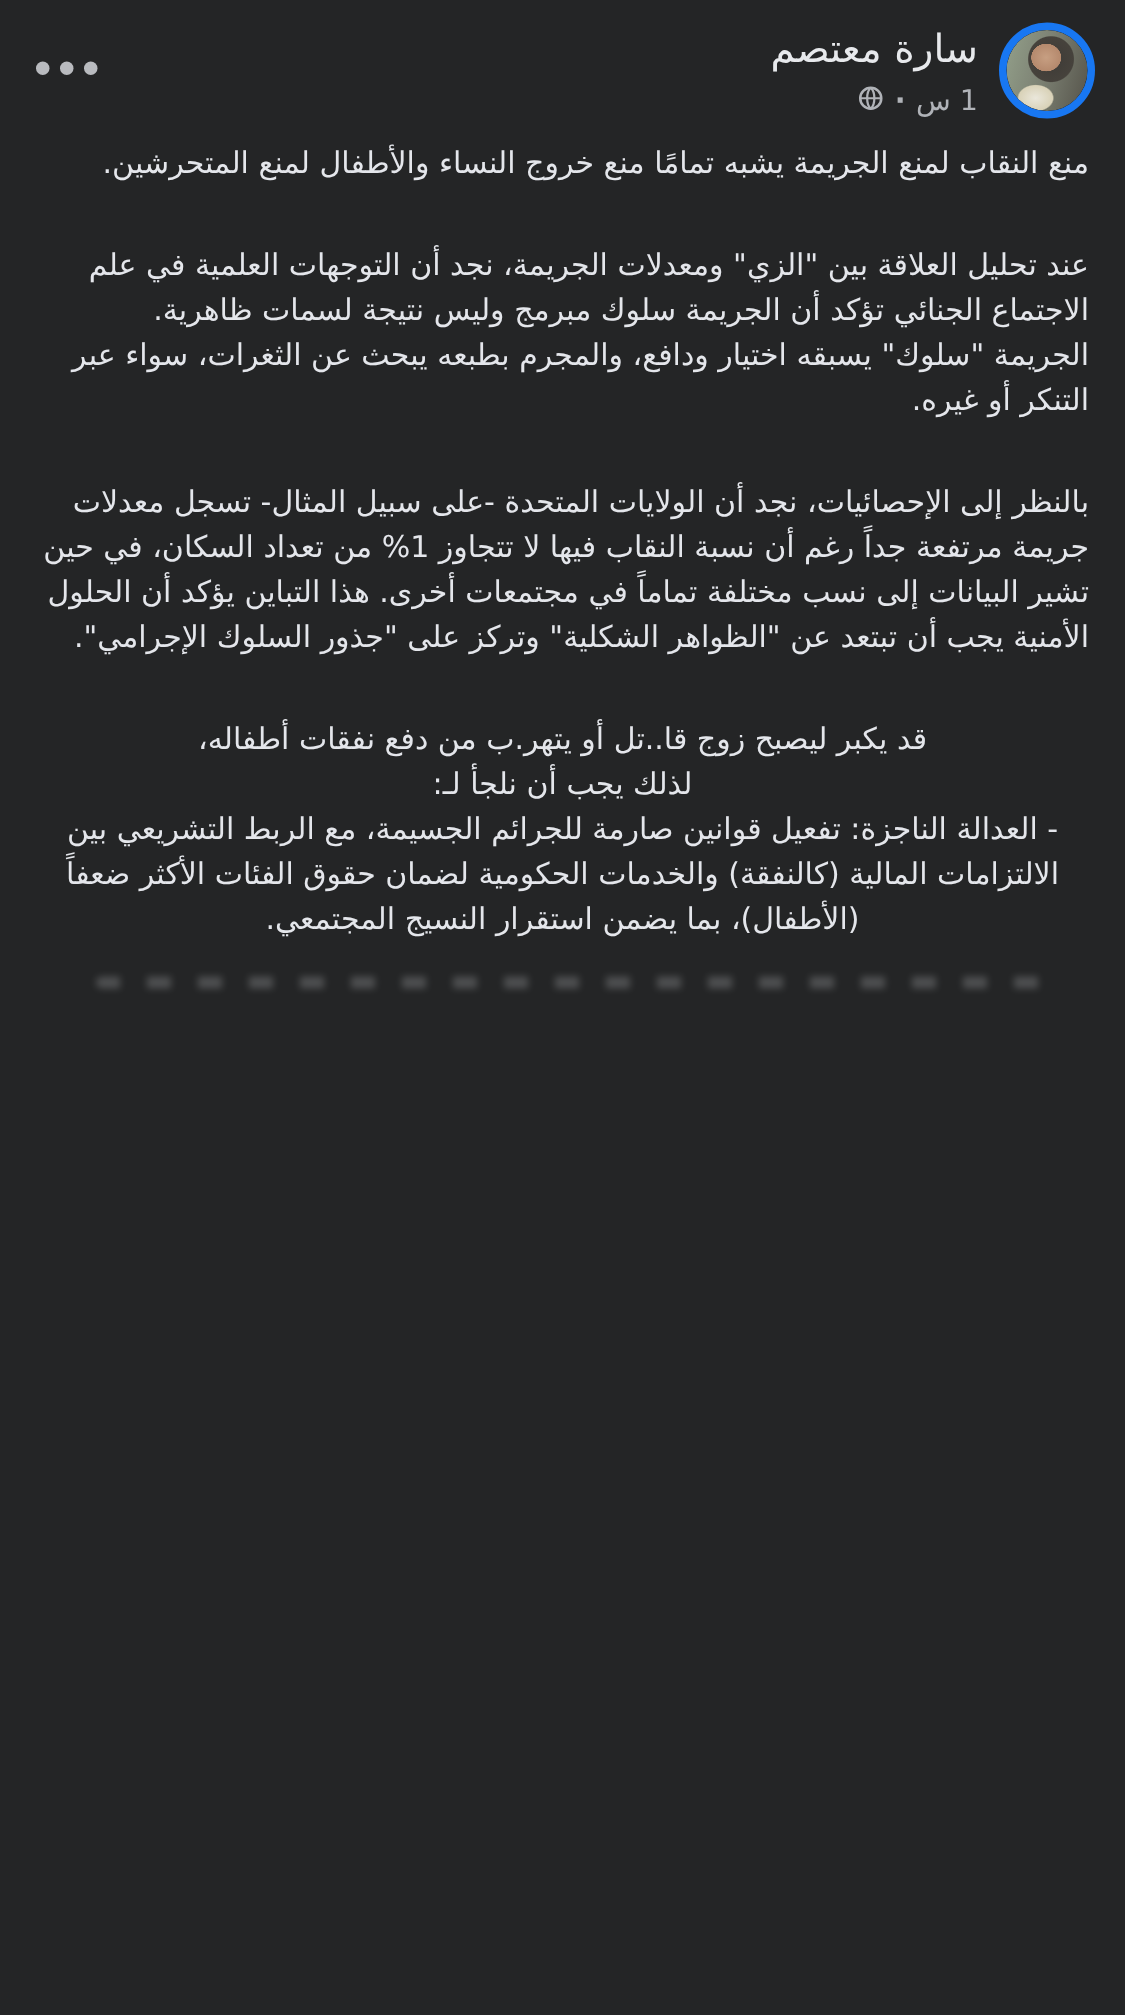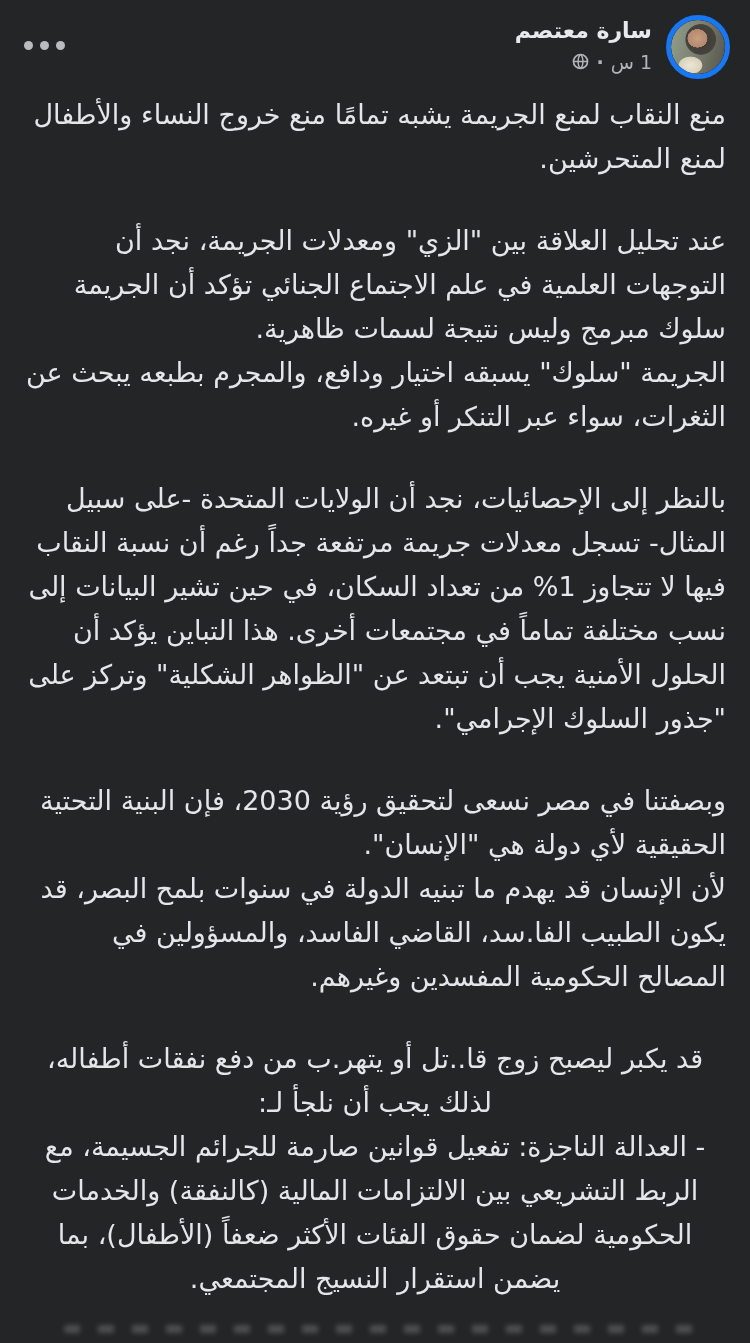--- a/index.html
+++ b/index.html
@@ -36,22 +36,22 @@
     width: 100%; height: 100%;
     border-radius: 50%;
     background:
       radial-gradient(ellipse 26% 24% at 49% 34%, #c79f82 0%, #b5896d 70%, rgba(0,0,0,0) 72%),
       radial-gradient(ellipse 46% 46% at 55% 36%, #3d3a36 0%, #46423c 60%, rgba(0,0,0,0) 63%),
       radial-gradient(ellipse 38% 28% at 36% 84%, #eae7db 0%, #d9d2b8 55%, rgba(0,0,0,0) 60%),
       linear-gradient(105deg, #93a08a 0%, #7d8274 45%, #55534a 100%);
   }
   .header-text { padding-top: 2px; }
   .profile-name {
-    font-size: 22px;
-    font-weight: 700;
+    font-size: 26px;
+    font-weight: 400;
     color: #e7e9ec;
     line-height: 1.25;
     cursor: pointer;
   }
   .meta-row {
     direction: rtl;
     display: flex;
     align-items: center;
     gap: 7px;
     margin-top: 5px;
@@ -76,22 +76,22 @@
     width: 9px; height: 9px;
     border-radius: 50%;
     background: #b9bbbf;
   }
 
   
   .post-body {
     direction: rtl;
     text-align: right;
     padding: 8px 24px 0 24px;
-    font-size: 27px;
-    line-height: 44px;
+    font-size: 20px;
+    line-height: 30px;
     color: #e4e6eb;
   }
   .post-body p {
     white-space: pre-line;
     margin: 0 0 38px 0;
   }
   .post-body p:last-of-type { margin-bottom: 0; text-align: center; }
 
   
   .clipped-line {
@@ -138,21 +138,19 @@
       <span class="d"></span>
     </button>
 
   </header>
 
   <main class="post-body" lang="ar">
     <p>منع النقاب لمنع الجريمة يشبه تمامًا منع خروج النساء والأطفال لمنع المتحرشين.</p>
     <p>عند تحليل العلاقة بين "الزي" ومعدلات الجريمة، نجد أن التوجهات العلمية في علم الاجتماع الجنائي تؤكد أن الجريمة سلوك مبرمج وليس نتيجة لسمات ظاهرية.
 الجريمة "سلوك" يسبقه اختيار ودافع، والمجرم بطبعه يبحث عن الثغرات، سواء عبر التنكر أو غيره.</p>
     <p>بالنظر إلى الإحصائيات، نجد أن الولايات المتحدة -على سبيل المثال- تسجل معدلات جريمة مرتفعة جداً رغم أن نسبة النقاب فيها لا تتجاوز 1% من تعداد السكان، في حين تشير البيانات إلى نسب مختلفة تماماً في مجتمعات أخرى. هذا التباين يؤكد أن الحلول الأمنية يجب أن تبتعد عن "الظواهر الشكلية" وتركز على "جذور السلوك الإجرامي".</p>
-    <p>وبصفتنا في مصر نسعى لتحقيق رؤية 2030، فإن البنية التحتية الحقيقية لأي دولة هي "الإنسان".
-لأن الإنسان قد يهدم ما تبنيه الدولة في سنوات بلمح البصر، قد يكون الطبيب الفا.سد، القاضي الفاسد، والمسؤولين في المصالح الحكومية المفسدين وغيرهم.</p>
     <p>قد يكبر ليصبح زوج قا..تل أو يتهر.ب من دفع نفقات أطفاله،
 لذلك يجب أن نلجأ لـ:
 - العدالة الناجزة: تفعيل قوانين صارمة للجرائم الجسيمة، مع الربط التشريعي بين الالتزامات المالية (كالنفقة) والخدمات الحكومية لضمان حقوق الفئات الأكثر ضعفاً (الأطفال)، بما يضمن استقرار النسيج المجتمعي.</p>
     <div class="clipped-line" aria-hidden="true"></div>
   </main>
 
 </div>
 
 </body></html>

